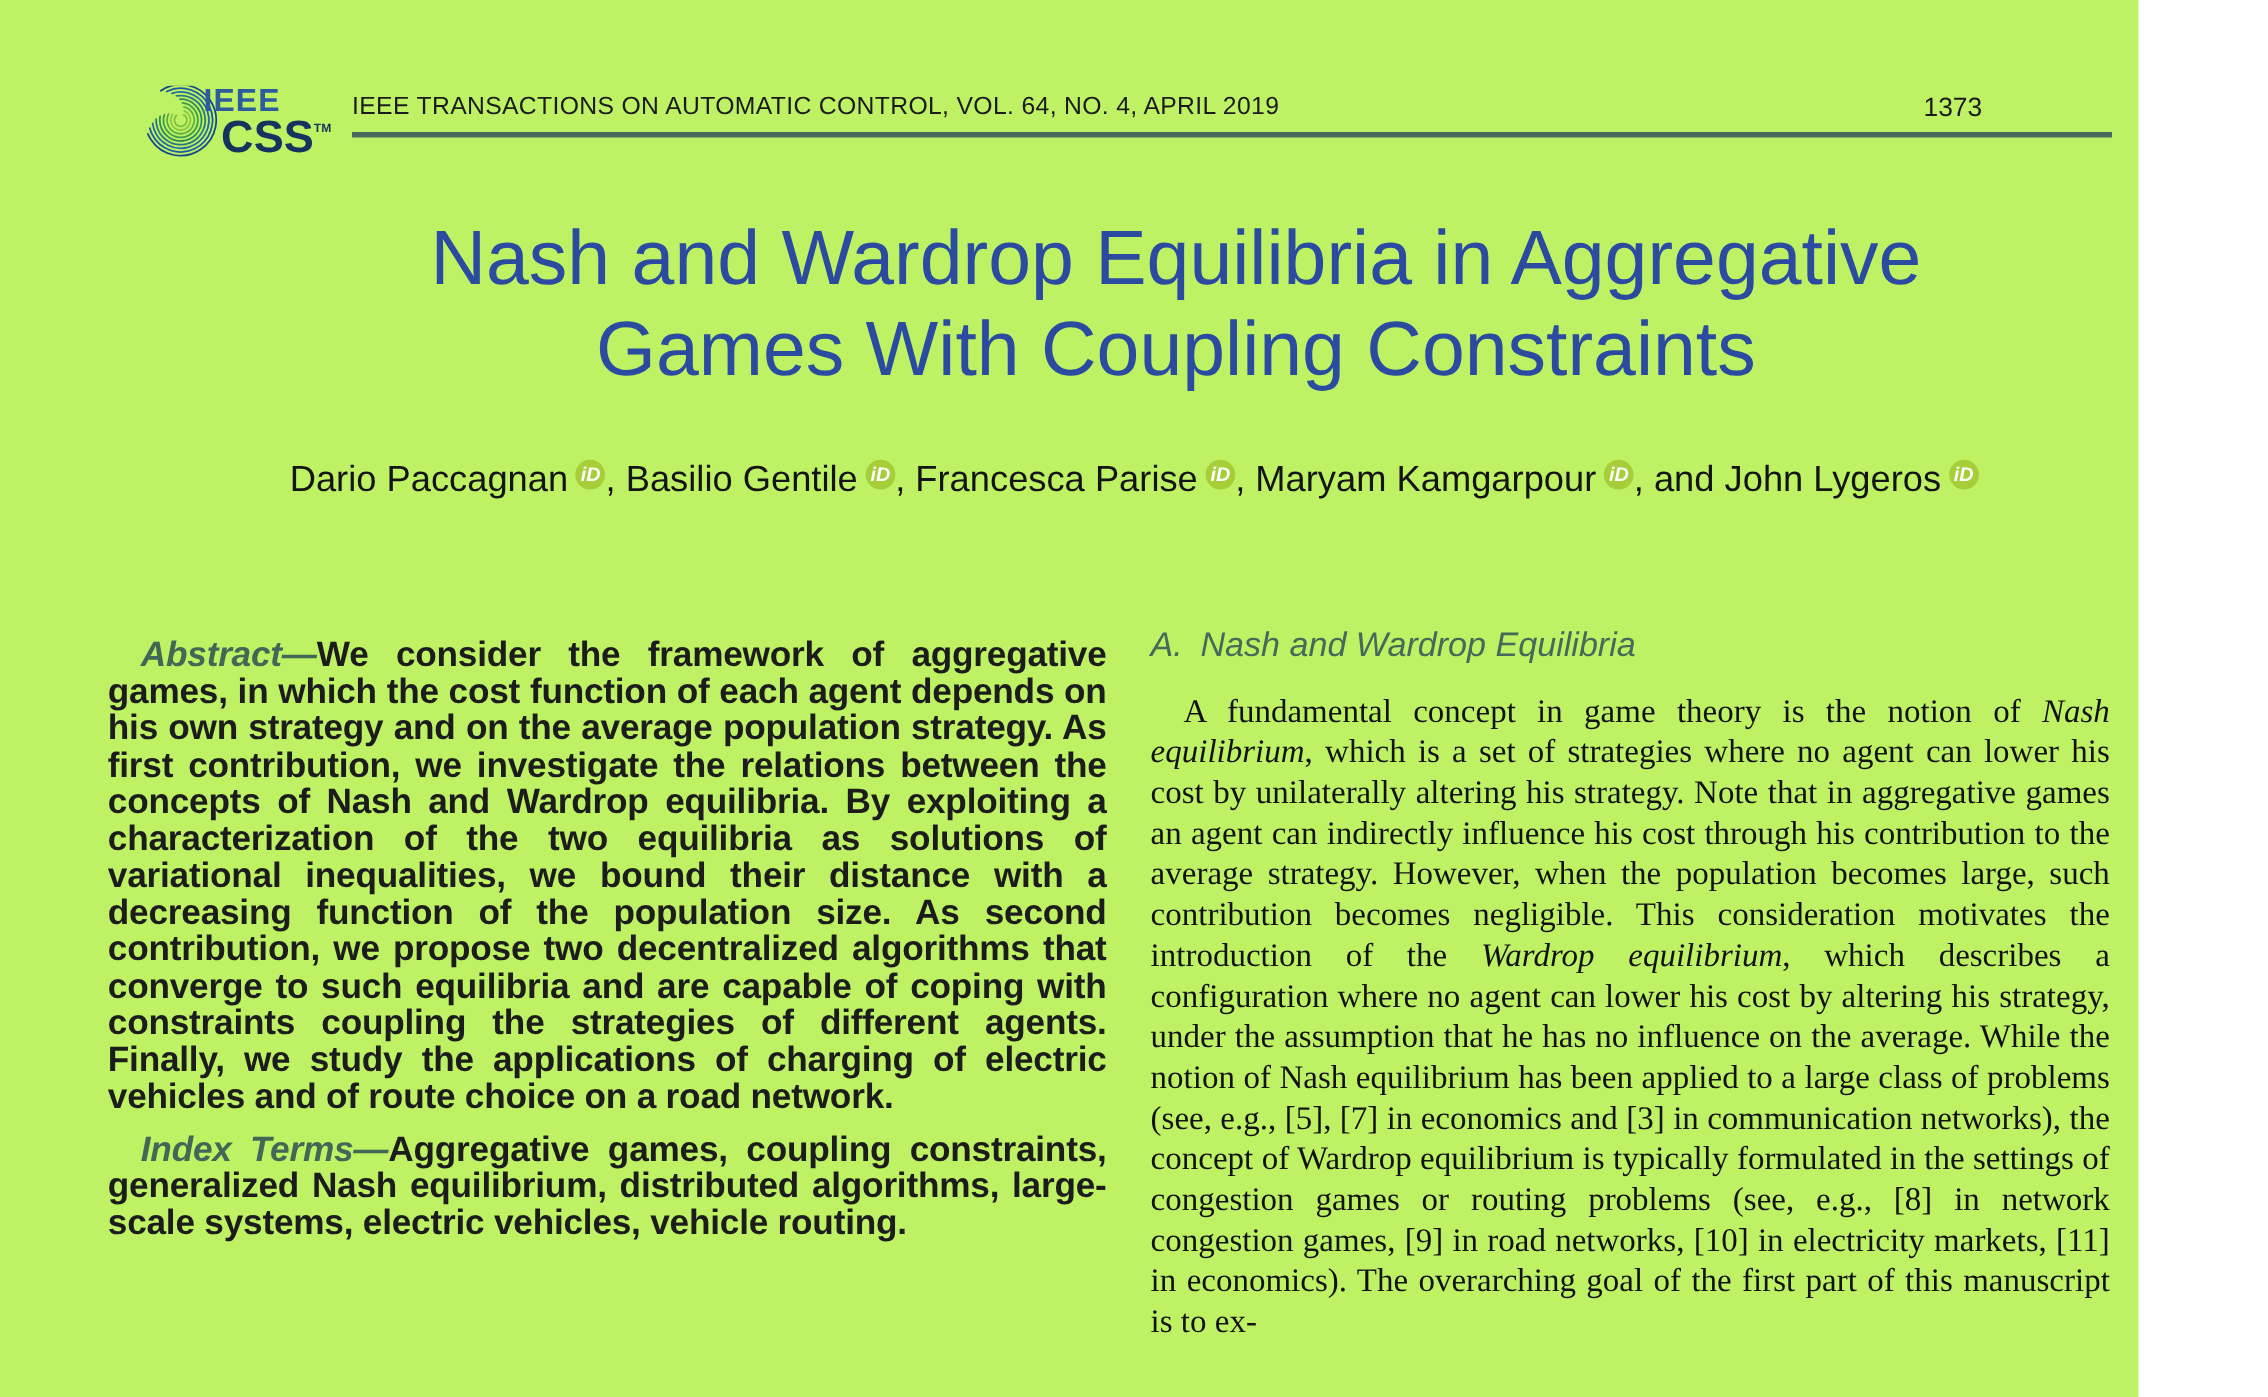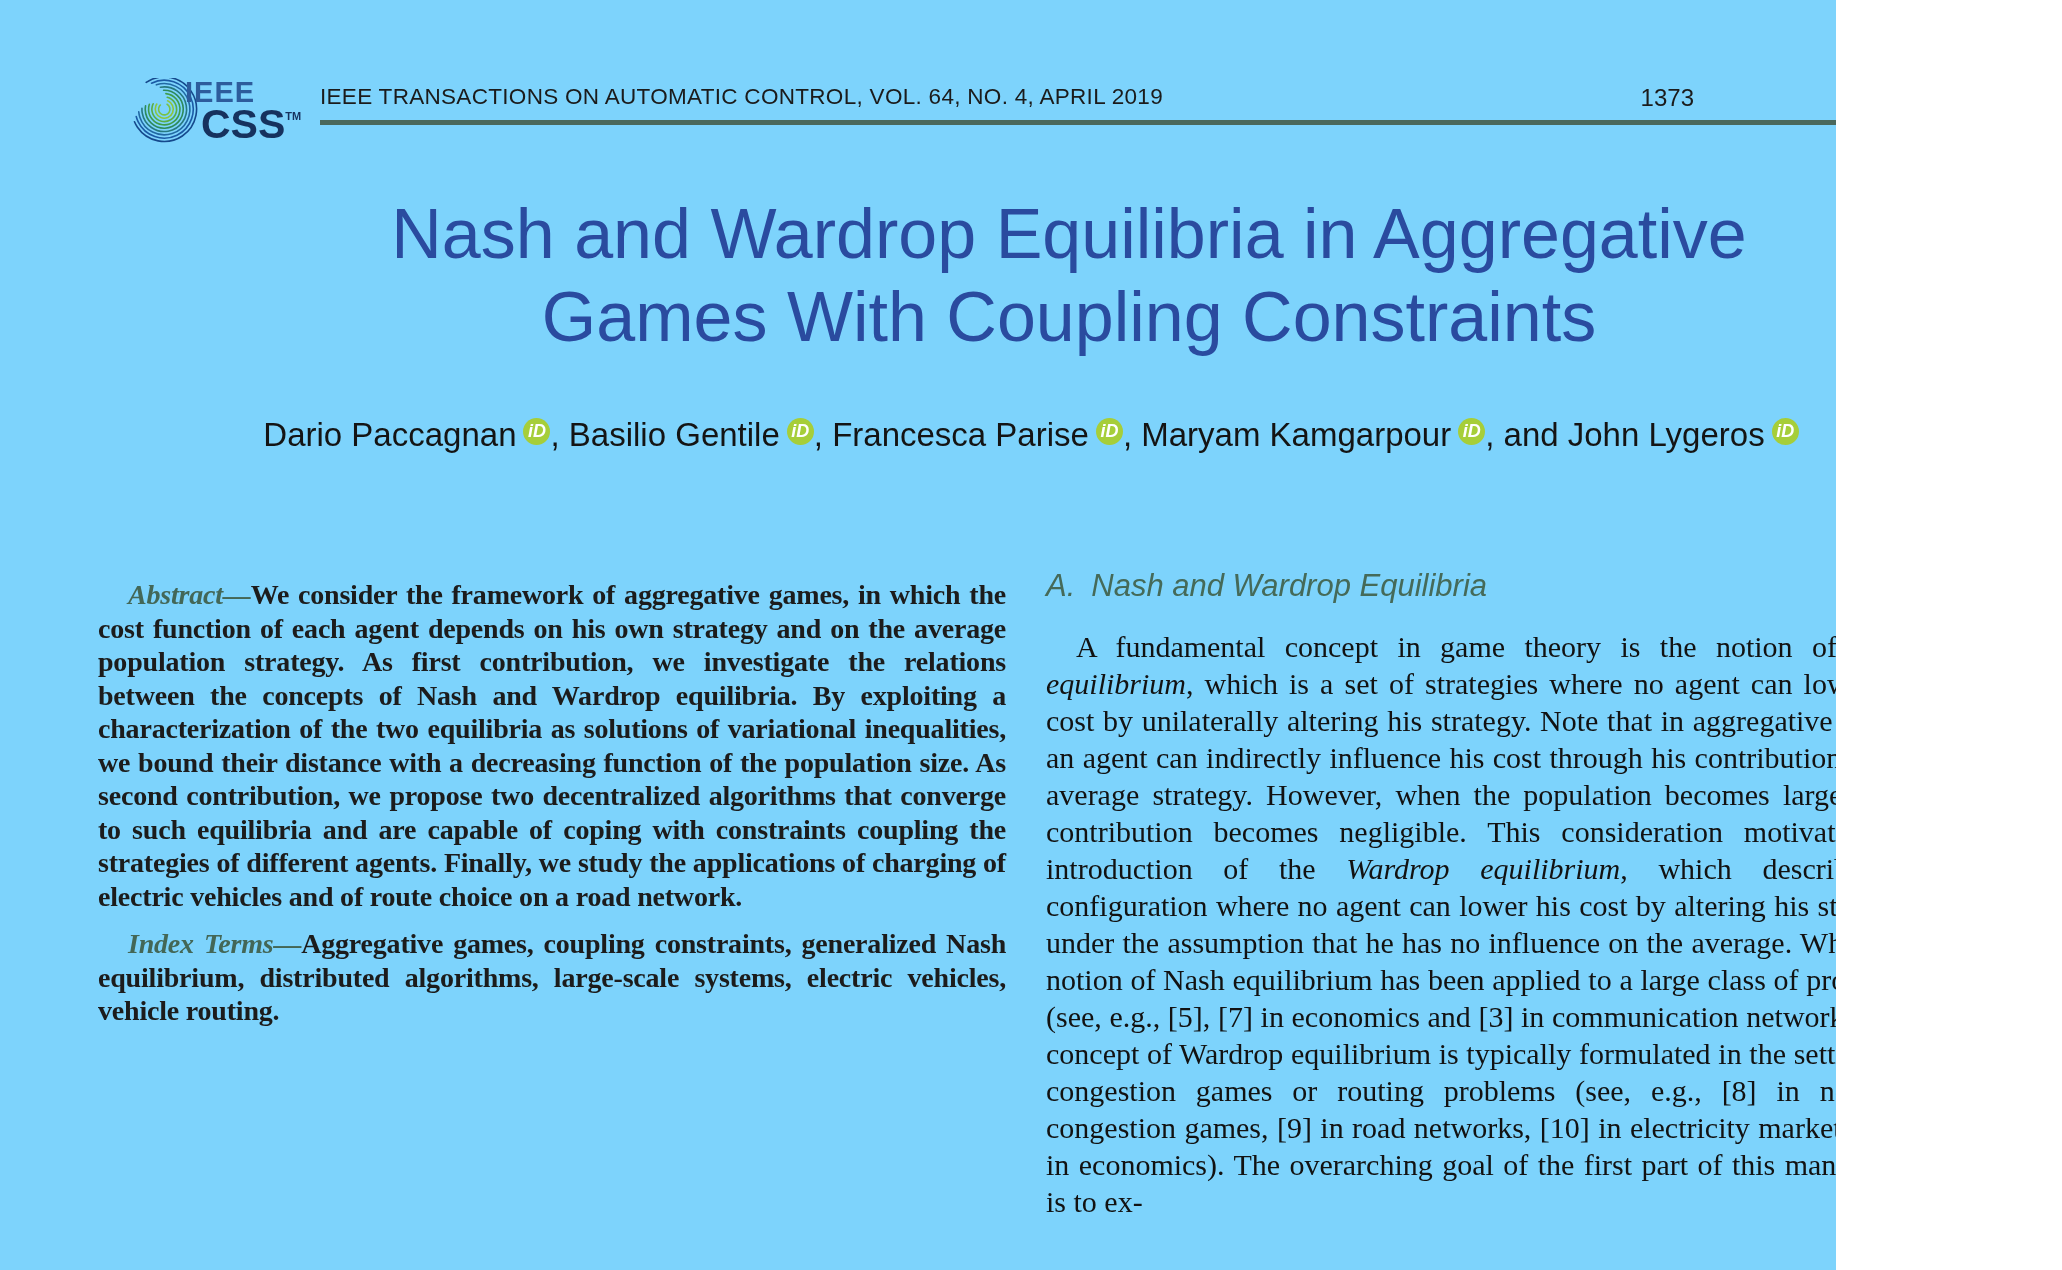--- a/index.html
+++ b/index.html
@@ -1,18 +1,18 @@
 <!DOCTYPE html>
 <html><head>
 <meta charset="utf-8">
 <style>
   html,body { margin:0; padding:0; background:#ffffff; }
   .page {
-    position:relative; width:1790px; height:1270px; background:#7dd3fc;
-    overflow:hidden; font-family:"Liberation Sans", sans-serif; color:#1a1a1a;padding-left:46px;
+    position:relative; width:1944px; height:1270px; background:#bef264;
+    overflow:hidden; font-family:"Liberation Sans", sans-serif; color:#1a1a1a;
   }
 
   
   .logo { position:absolute; left:112px; top:76px; width:230px; height:72px; }
   .logo svg { position:absolute; left:0; top:2px; }
   .logo-ieee { position:absolute; left:73px; top:0; font-size:29px; font-weight:bold; color:#2d5c9c; letter-spacing:1px; }
   .logo-css  { position:absolute; left:89px; top:25px; font-size:41px; font-weight:bold; color:#16325e; }
   .logo-tm   { font-size:11px; vertical-align:18px; font-weight:bold; color:#16325e; }
   .header-journal { position:absolute; left:320px; top:84px; font-size:22.5px; letter-spacing:0.3px; color:#1b1b1b; }
   .header-page    { position:absolute; right:142px; top:84px; font-size:24px; color:#1b1b1b; }
@@ -28,22 +28,22 @@
     display:inline-block; width:27px; height:27px; border-radius:50%;
     background:#a6ce39; color:#ffffff; font-size:18px; font-weight:bold; font-style:italic;
     text-align:center; line-height:27px; vertical-align:9px; margin-left:7px;
   }
 
   
   .col-left  { position:absolute; left:98px;  top:578px; width:908px; }
   .col-right { position:absolute; left:1046px; top:568px; width:872px; }
 
   .abstract-par, .index-par {
-    font-size:28px; line-height:33.5px; font-weight:bold; color:#1c1c1c;
-    text-align:justify; text-indent:30px; margin:0; letter-spacing:-0.2px;font-family:Liberation Serif, serif;
+    font-size:32px; line-height:33.5px; font-weight:bold; color:#1c1c1c;
+    text-align:justify; text-indent:30px; margin:0; letter-spacing:-0.2px;
   }
   .index-par { margin-top:14px; }
   .green-label { color:#436757; font-style:italic; }
 
   .intro-heading { margin-top:72px; text-align:center; color:#2a4b9f; font-size:30px; font-weight:400; }
   .intro-heading .sc { font-variant:small-caps; letter-spacing:0.5px; margin-left:14px; }
 
   .sub-heading { color:#456a59; font-style:italic; font-size:31px; font-weight:400; margin:0 0 24px 0; }
   .sub-heading .sub-num { margin-right:16px; }
 

